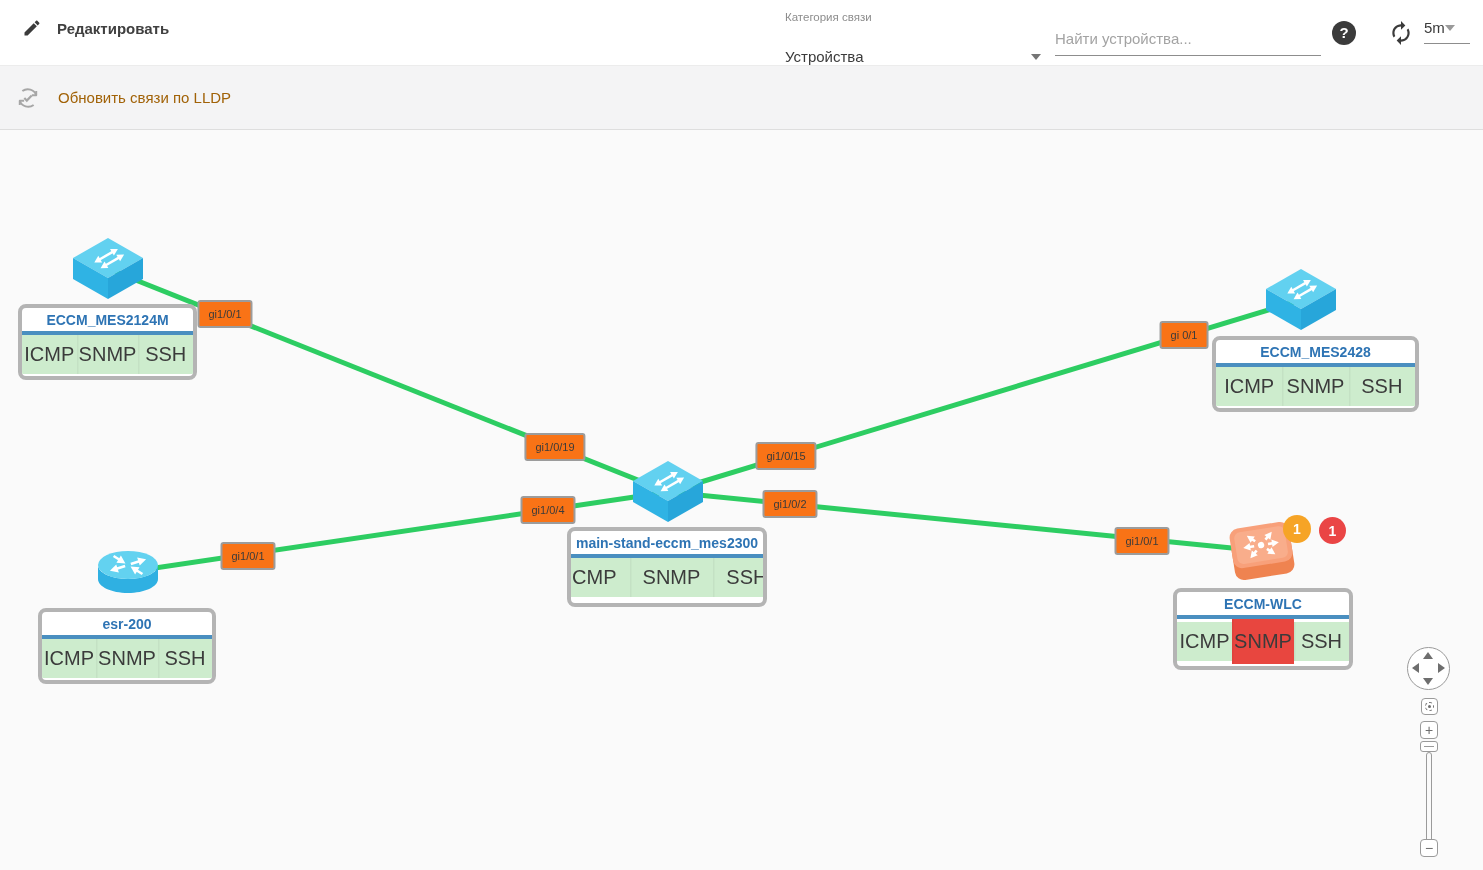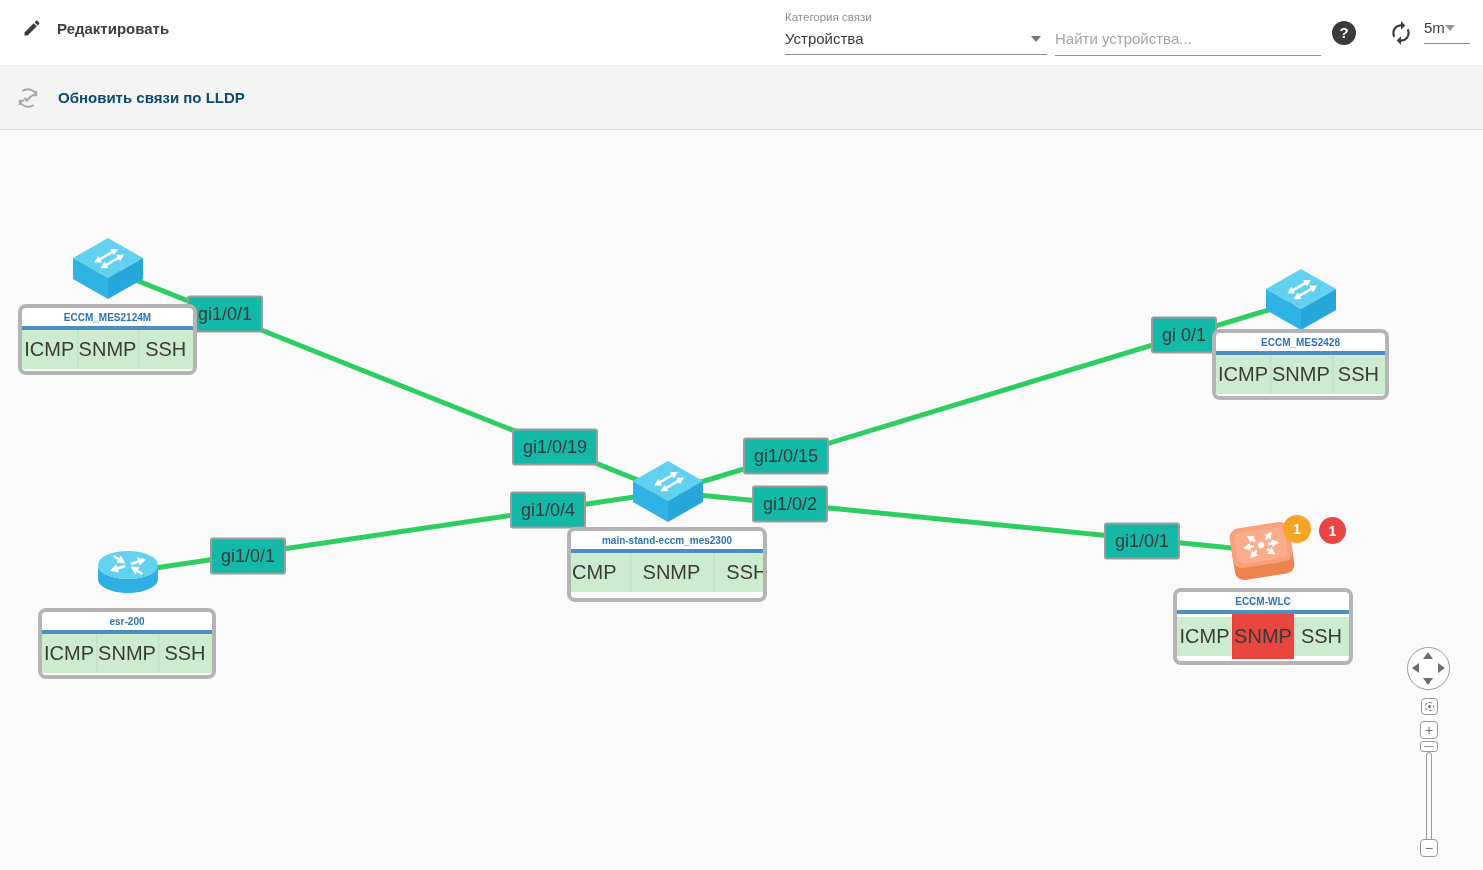--- a/index.html
+++ b/index.html
@@ -8,21 +8,21 @@
 
   
   .topbar { position:relative; height:66px; background:#fff; border-bottom:1px solid #ececec; }
   .edit-btn { position:absolute; left:22px; top:18px; display:flex; align-items:center; gap:15px;
     cursor:pointer; }
   .edit-btn .lbl { font-size:15px; font-weight:700; color:#404040; }
   .icon-svg { display:block; }
 
   .cat-block { position:absolute; left:785px; top:11px; width:262px; }
   .cat-label { font-size:11.5px; color:#8d8d8d; }
-  .cat-select { margin-top:7px; display:flex; align-items:center; justify-content:space-between;
+  .cat-select { margin-top:25px; display:flex; align-items:center; justify-content:space-between;
     border-bottom:1px solid #8d8d8d; padding-bottom:7px; cursor:pointer; }
   .cat-select .val { font-size:15px; color:#3b3b3b; }
   .caret-down { width:0; height:0; border-left:5px solid transparent; border-right:5px solid transparent;
     border-top:6px solid #757575; margin-right:6px; }
 
   .search-block { position:absolute; left:1055px; top:30px; width:266px; }
   .search-block input { width:100%; border:none; outline:none; background:transparent;
     border-bottom:1px solid #8d8d8d; font-size:15px; padding:0 0 8px 0;
     font-family:Liberation Sans, sans-serif; color:#3b3b3b; }
   .search-block input::placeholder { color:#a3a3a3; }
@@ -34,35 +34,35 @@
   .interval-block { position:absolute; left:1424px; top:19px; width:46px; display:flex;
     align-items:center; border-bottom:1px solid #8d8d8d;
     padding-bottom:7px; cursor:pointer; }
   .interval-block .val { font-size:15px; color:#3b3b3b; }
   .interval-block .caret-down { margin-right:0; border-top-color:#9a9a9a; }
 
   
   .actions-bar { position:relative; height:64px; background:#f4f4f5; border-bottom:1px solid #dedede;
     display:flex; align-items:center; }
   .lldp-btn { display:flex; align-items:center; gap:17px; margin-left:15px; cursor:default; }
-  .lldp-btn .lbl { font-size:15px; font-weight:700; color:#0c4a6e; }
+  .lldp-btn .lbl { font-size:15px; font-weight:400; color:#a16207; }
 
   
   .canvas { position:relative; width:1483px; height:739px; background:#fafafa; }
   .links-svg { position:absolute; left:0; top:0; }
 
   .dev-icon { position:absolute; }
 
-  .port-label { position:absolute; transform:translate(-50%,-50%); background:#14b8a6;
-    border:2px solid #9c9c9c; border-radius:3px; padding:6px 9px; font-size:18px;
+  .port-label { position:absolute; transform:translate(-50%,-50%); background:#f97316;
+    border:2px solid #9c9c9c; border-radius:3px; padding:6px 9px; font-size:11px;
     color:#3b3b3b; white-space:nowrap; cursor:pointer; }
 
   .node-card { position:absolute; background:#fff; border:4px solid #b4b4b4; border-radius:8px;
     overflow:hidden; cursor:pointer; }
-  .node-name { text-align:center; font-size:10px; font-weight:700; color:#2e74b4;
+  .node-name { text-align:center; font-size:14px; font-weight:700; color:#2e74b4;
     padding:4px 4px 3px; white-space:nowrap; }
   .node-divider { height:4px; background:#4a8fc0; }
   .protocols { display:flex; align-items:center; padding:0 0 2px; }
   .proto { flex:1; text-align:center; background:#cdeccd; font-size:20px; color:#3b3b3b;
     padding:8px 2px; white-space:nowrap; }
   .proto + .proto { box-shadow:inset 1.5px 0 0 rgba(0,0,0,0.045); }
   .proto.error { background:#e8463f; padding:11px 2px; }
   .protocols.inset { justify-content:center; padding:0 0 6px; }
   .protocols.inset .proto { flex:0 0 auto; padding:8px 13px; }
 
@@ -267,21 +267,21 @@
   <div class="node-card" style="left:18px;top:174px;width:179px">
     <div class="node-name">ECCM_MES2124M</div>
     <div class="node-divider"></div>
     <div class="protocols">
       <div class="proto ok">ICMP</div>
       <div class="proto ok">SNMP</div>
       <div class="proto ok">SSH</div>
     </div>
   </div>
 
-  <div class="node-card" style="left:1212px;top:199px;width:177px">
+  <div class="node-card" style="left:1212px;top:206px;width:207px">
     <div class="node-name">ECCM_MES2428</div>
     <div class="node-divider"></div>
     <div class="protocols">
       <div class="proto ok">ICMP</div>
       <div class="proto ok">SNMP</div>
       <div class="proto ok">SSH</div>
     </div>
   </div>
 
   <div class="node-card" style="left:567px;top:397px;width:200px">

